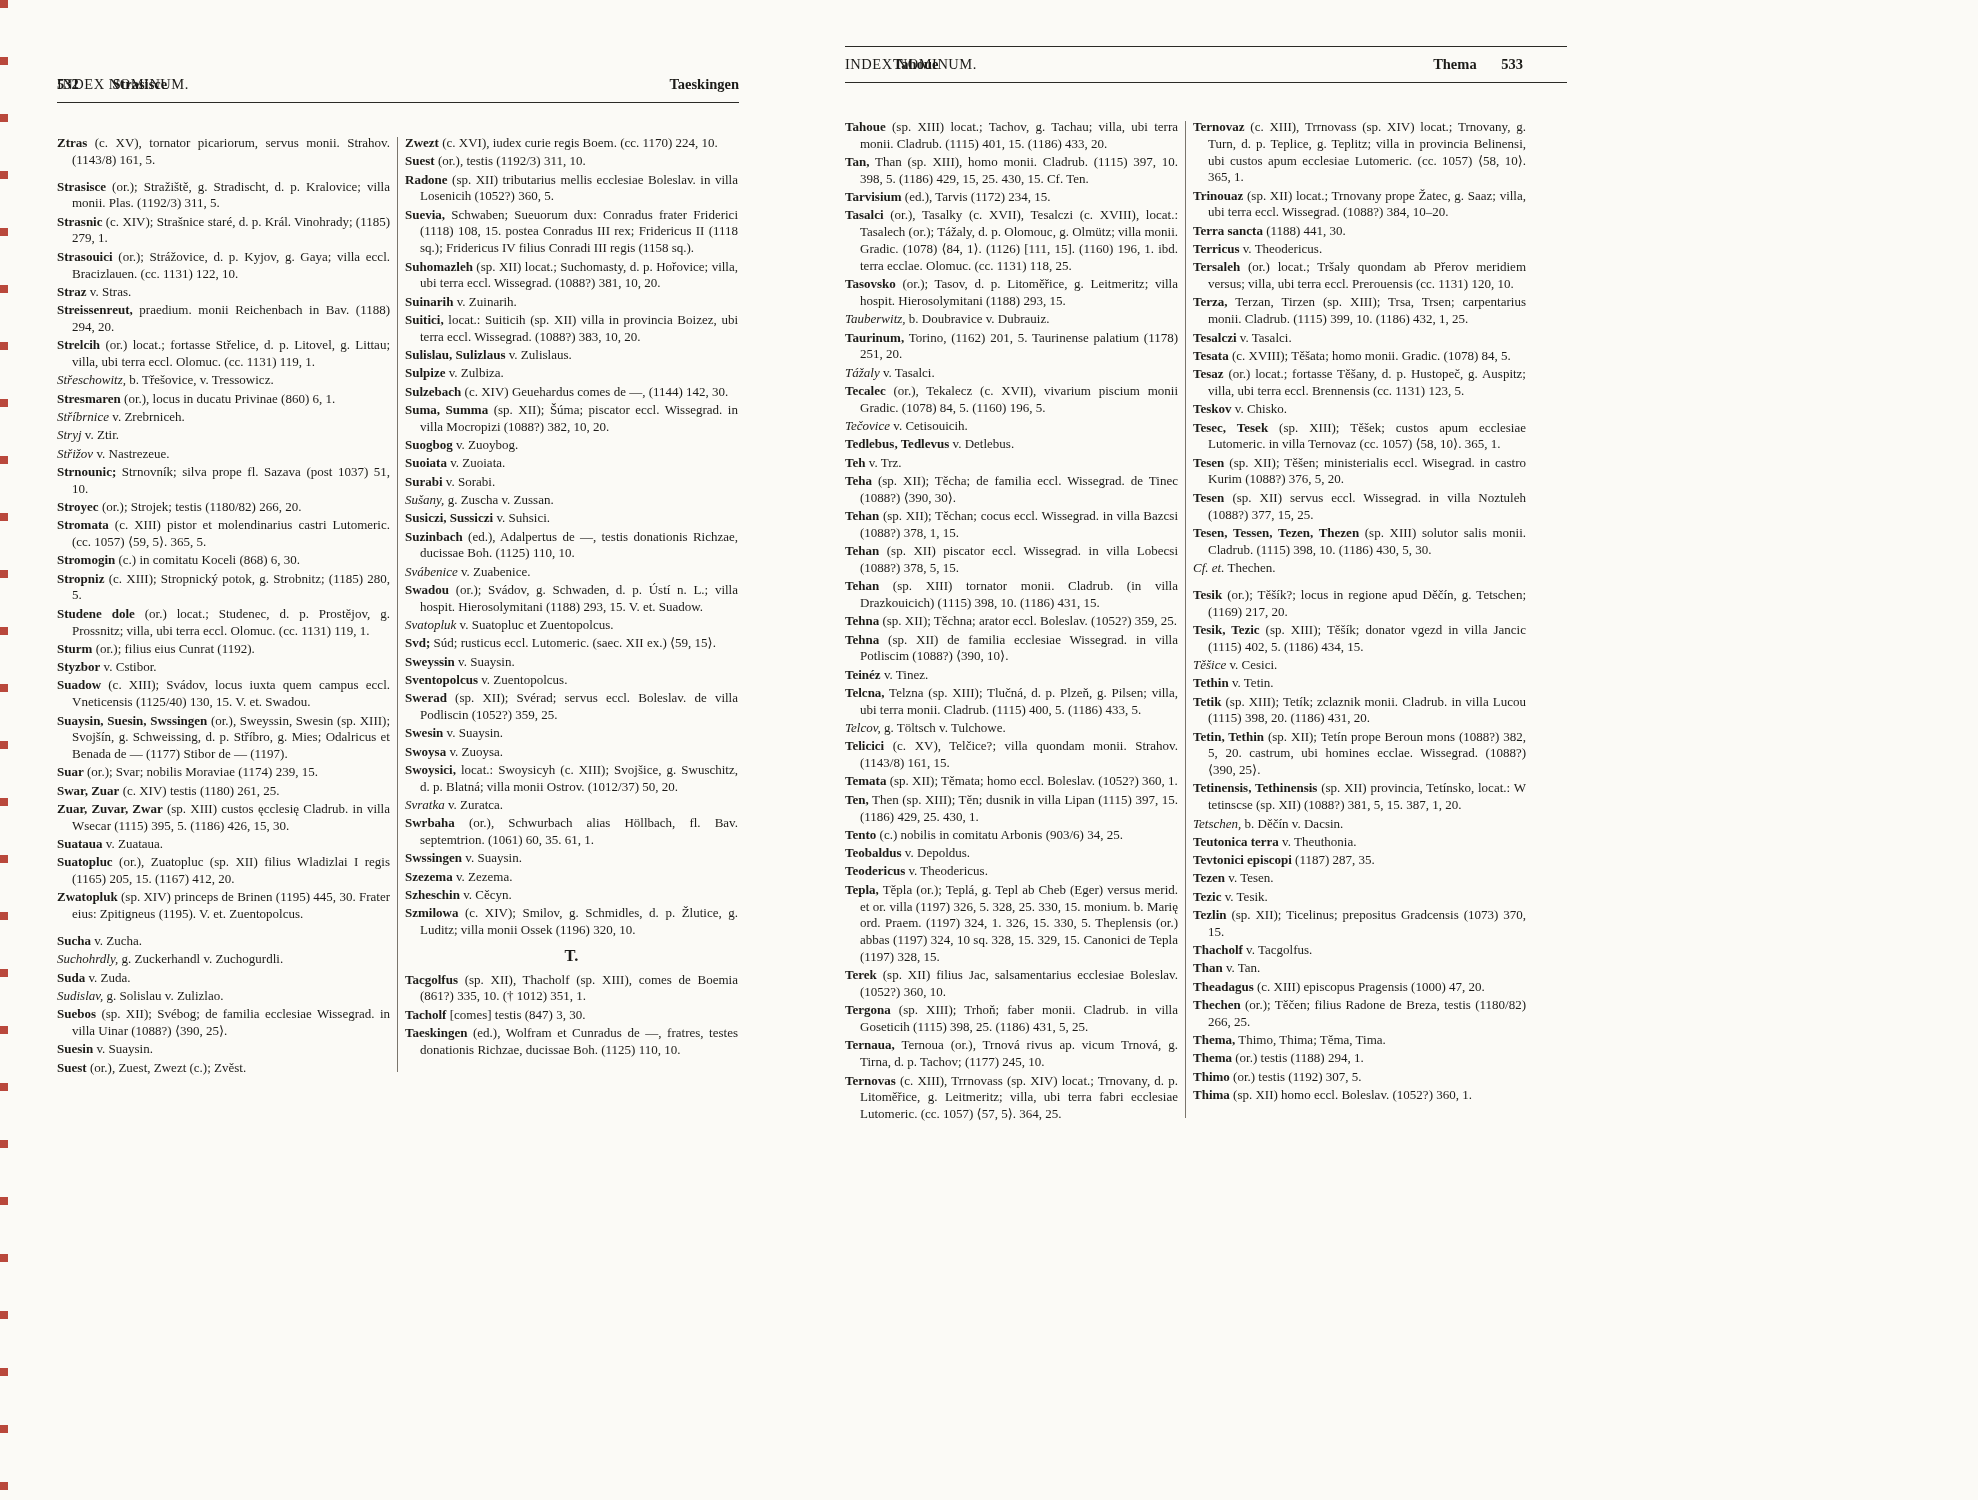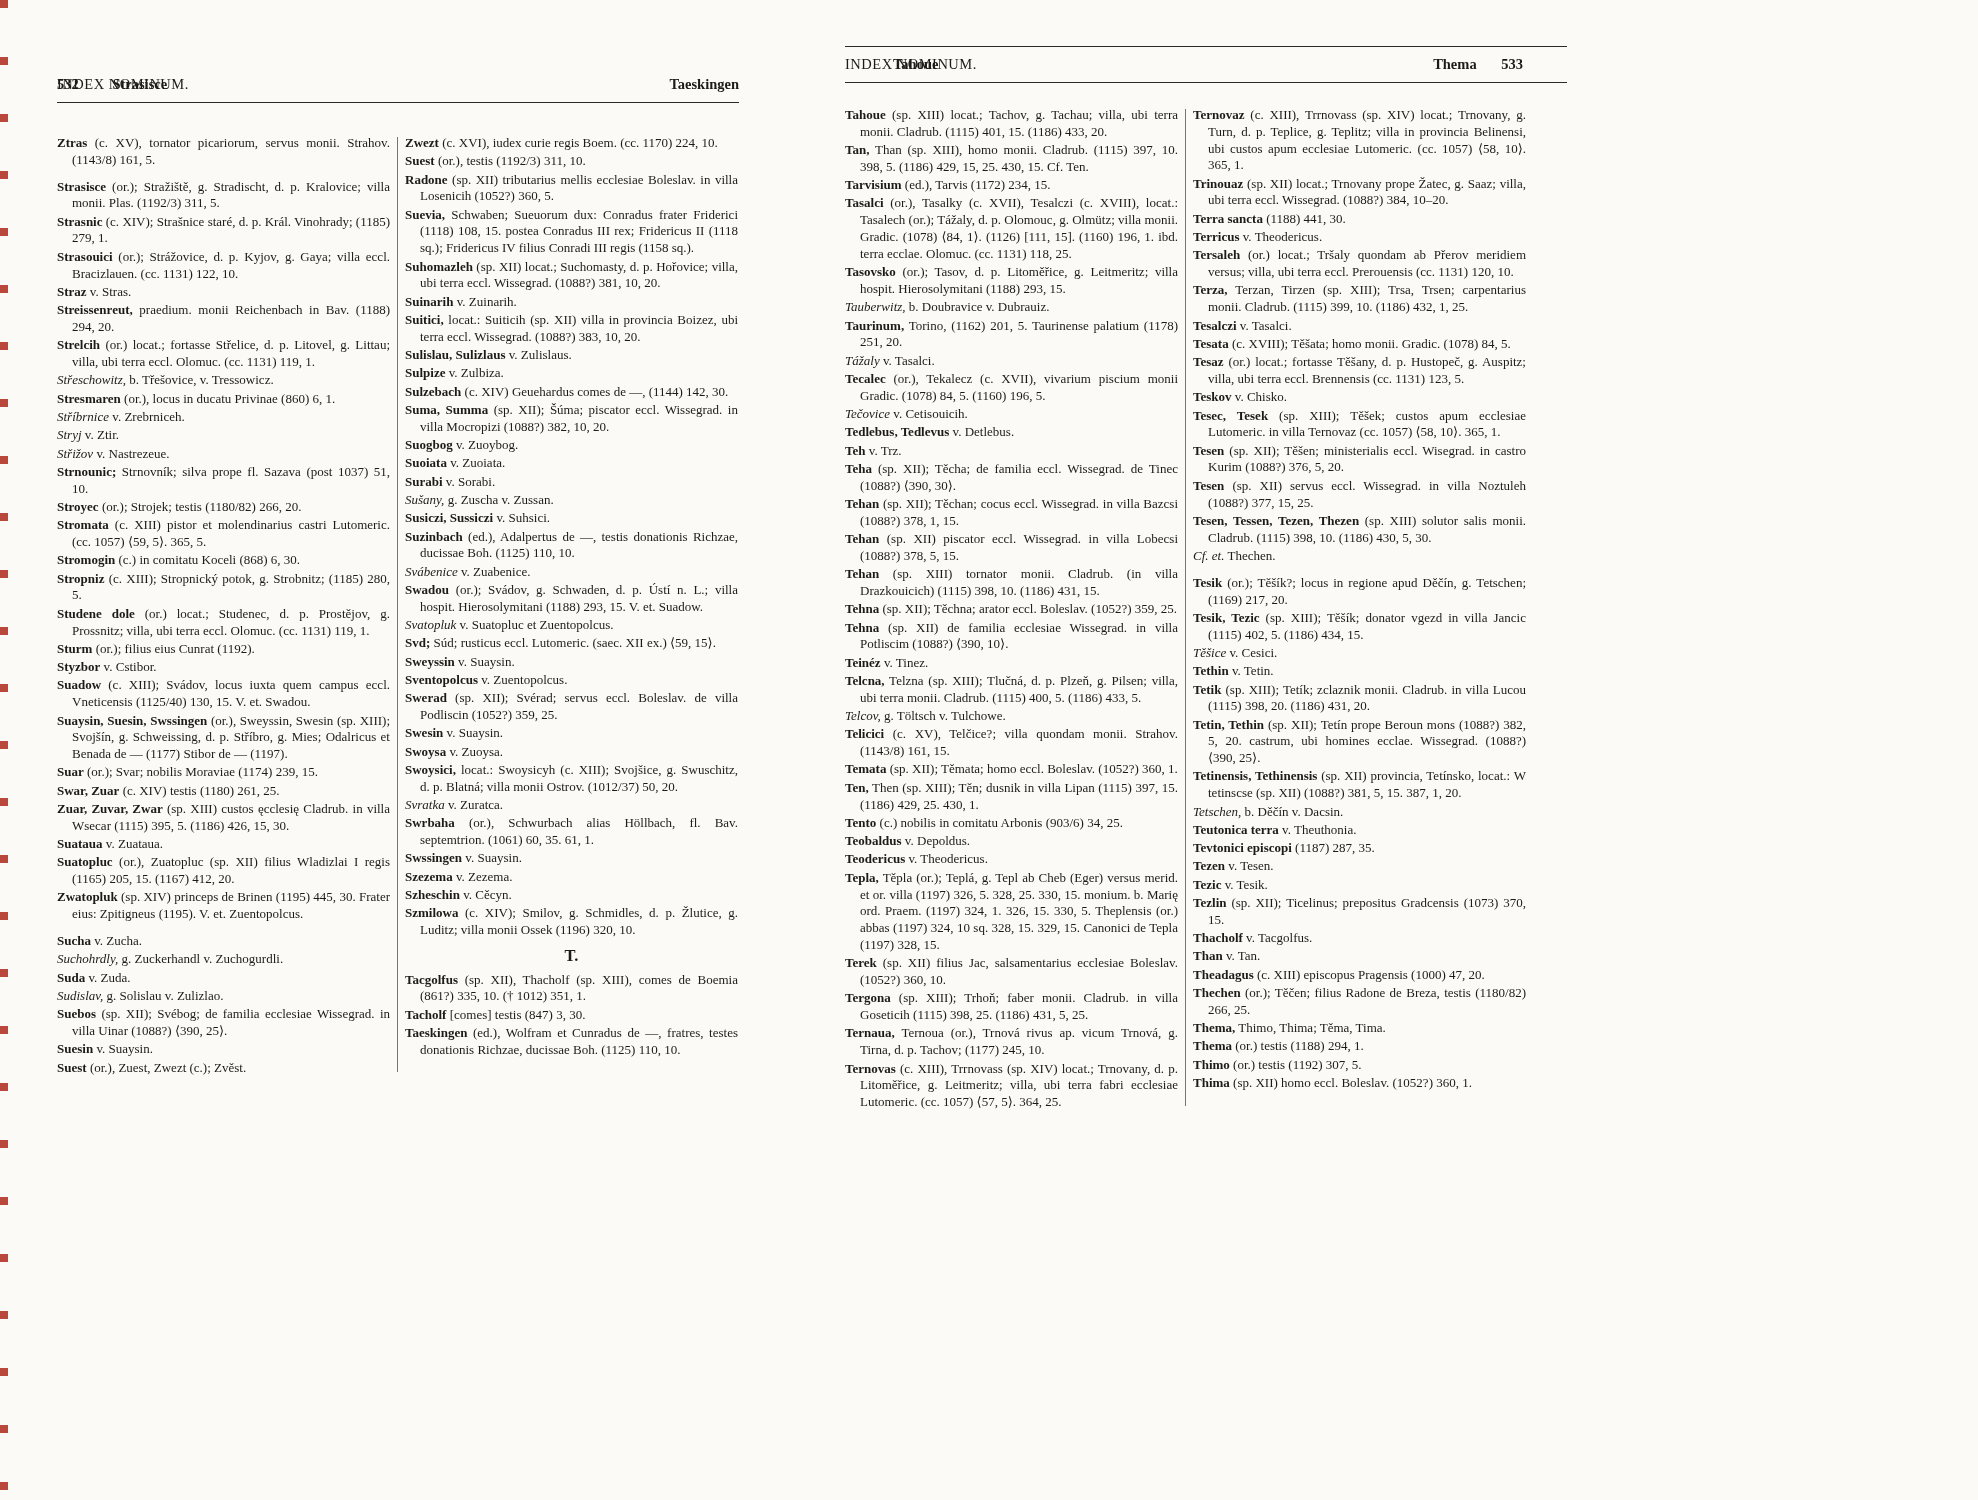--- a/index.html
+++ b/index.html
@@ -29,21 +29,21 @@
     position: absolute; left: 0; right: 0; text-align: left;
     font-weight: normal; letter-spacing: .5px;
   }
   .ph-left  { float: left; }
   .ph-right { float: right; }
   .pgnum { margin-right: 30px; }
   .page.right .pg-head { padding: 0 44px 0 48px; }
   .page.right .pgnum { margin-right: 0; margin-left: 21px; }
 
   .cols { display: flex; margin-top: 32px; align-items: stretch; }
-  .page.right .cols { margin-top: 24px; }
+  .page.right .cols { margin-top: 36px; }
   .col {
     width: 333px; font-size: 13px; line-height: 16.8px;
     text-align: justify; hyphens: none;
   }
   .vdiv { width: 1px; background: #7a756c; margin: 2px 7px 6px 7px; }
 
   .entry { text-indent: -15px; padding-left: 15px; margin-bottom: 1.5px; }
   .entry .head { font-weight: bold; }
   .entry .head.it { font-weight: normal; font-style: italic; }
   .entry.sect {

